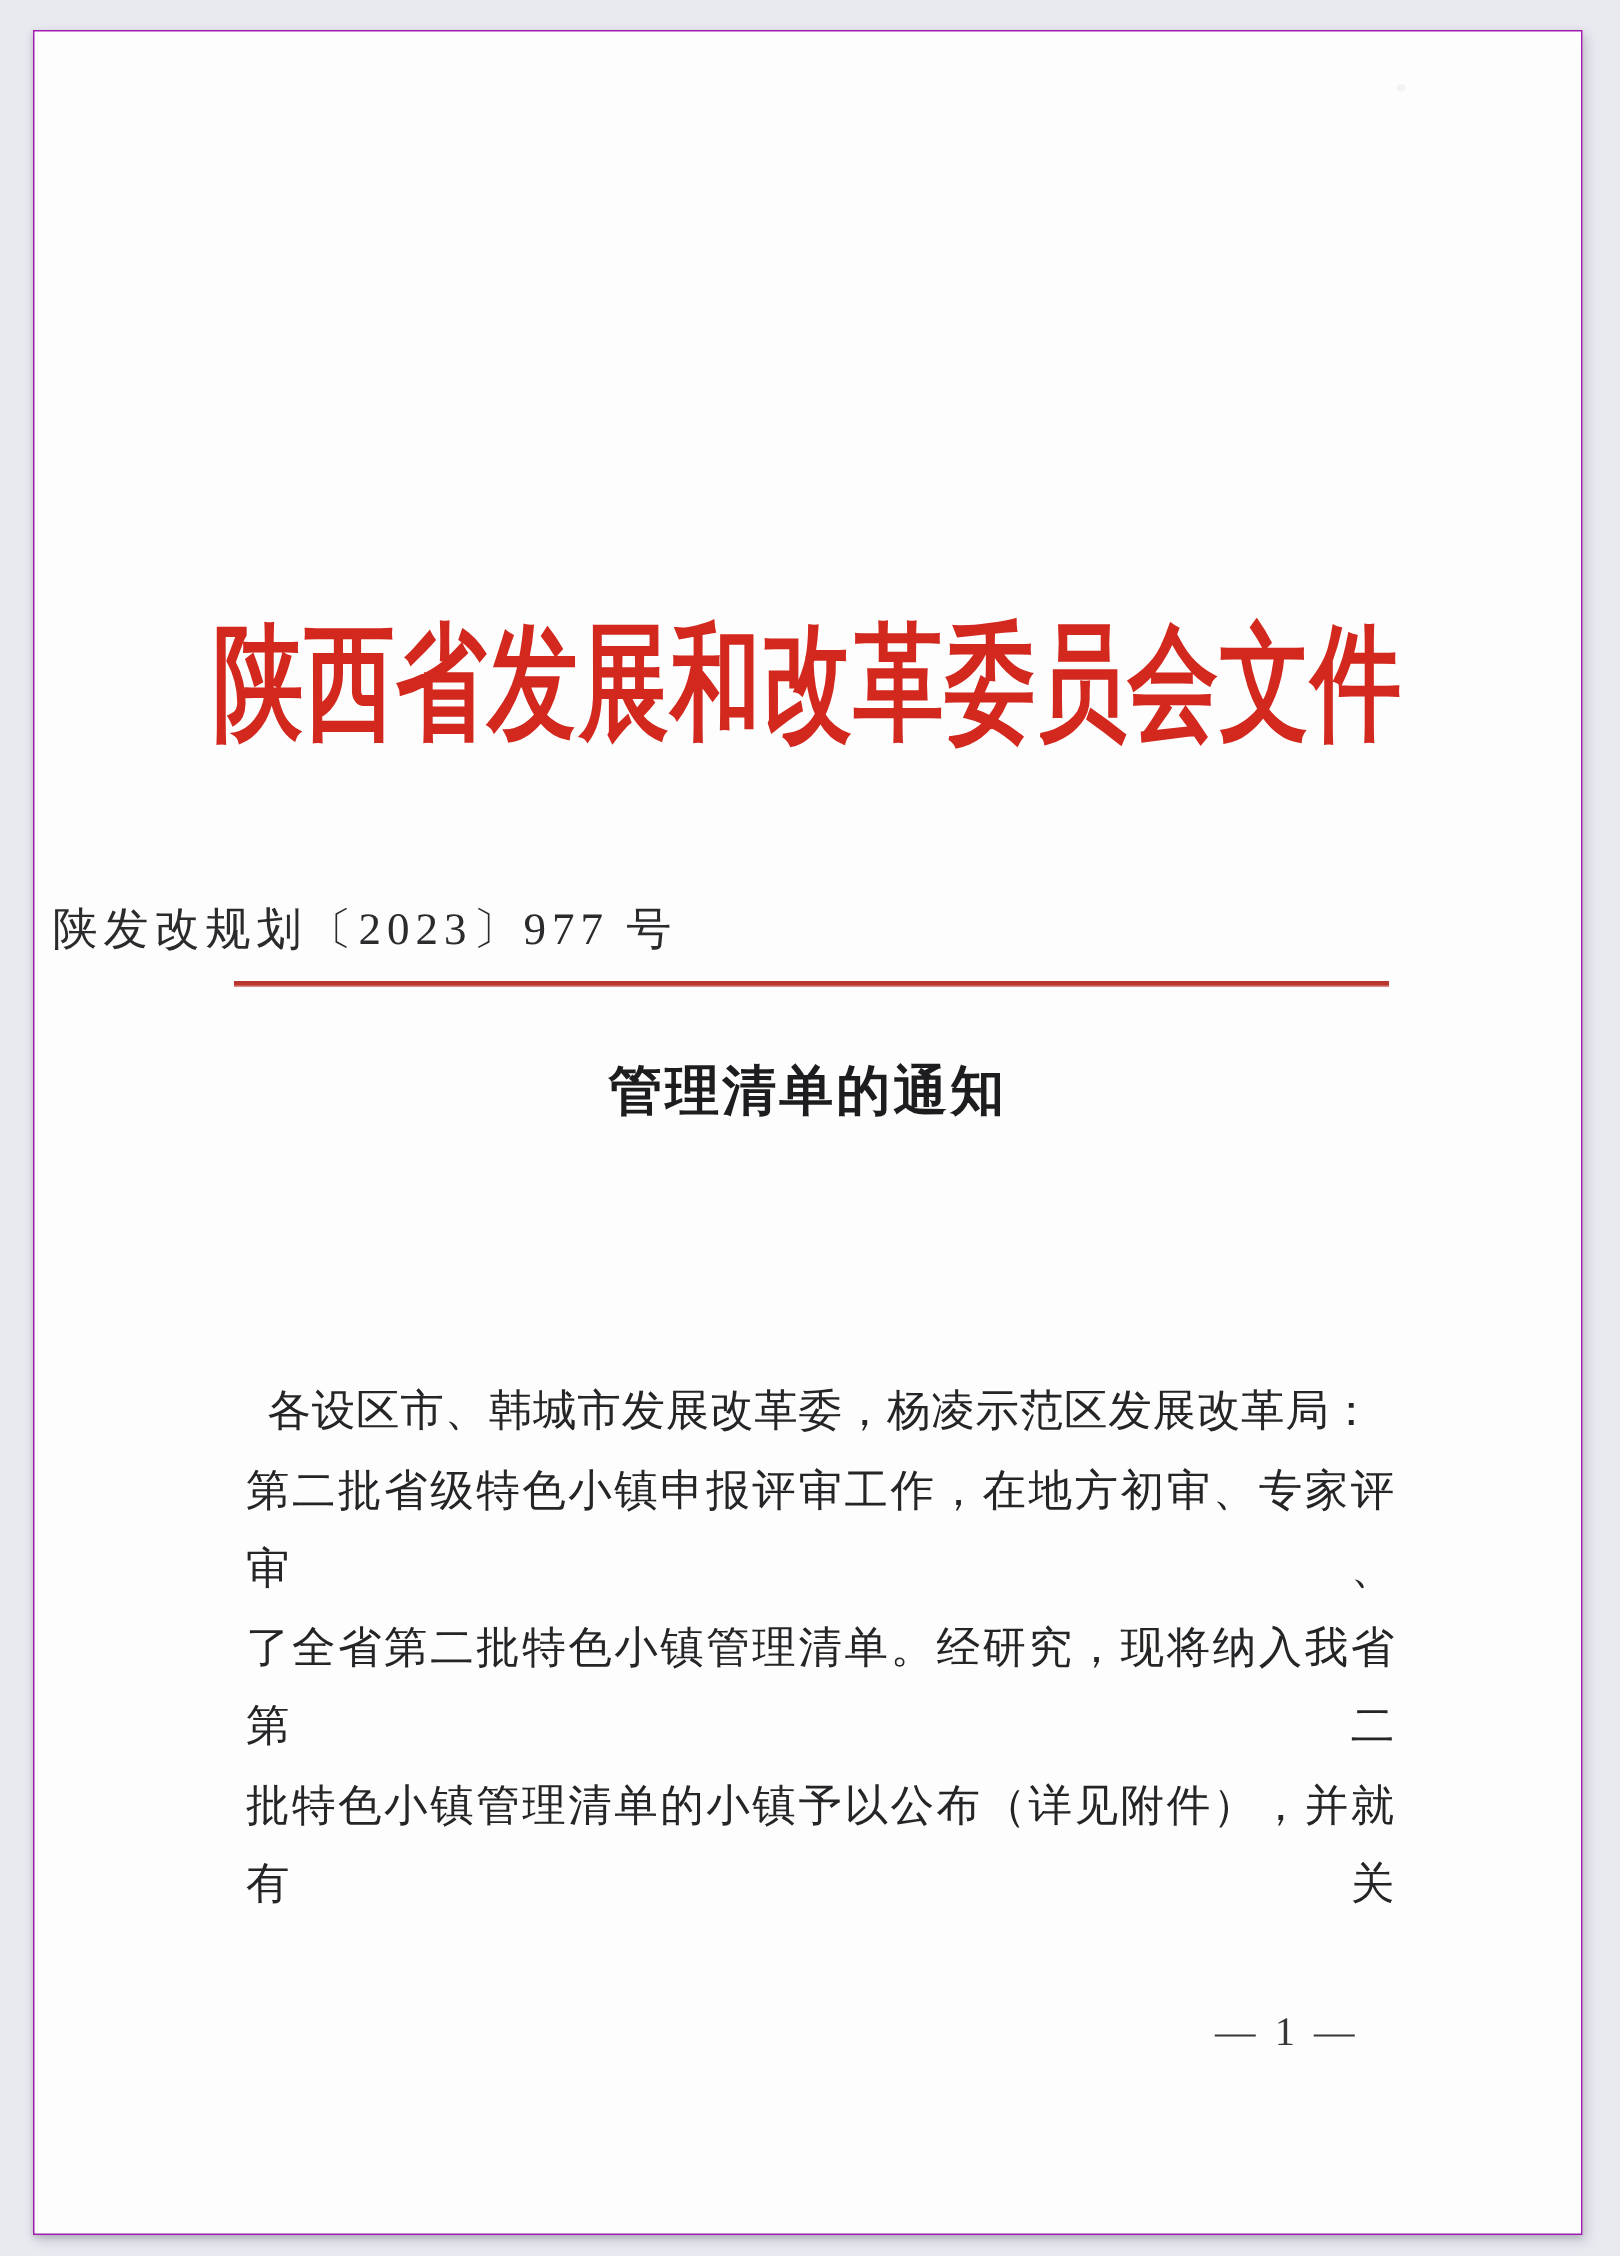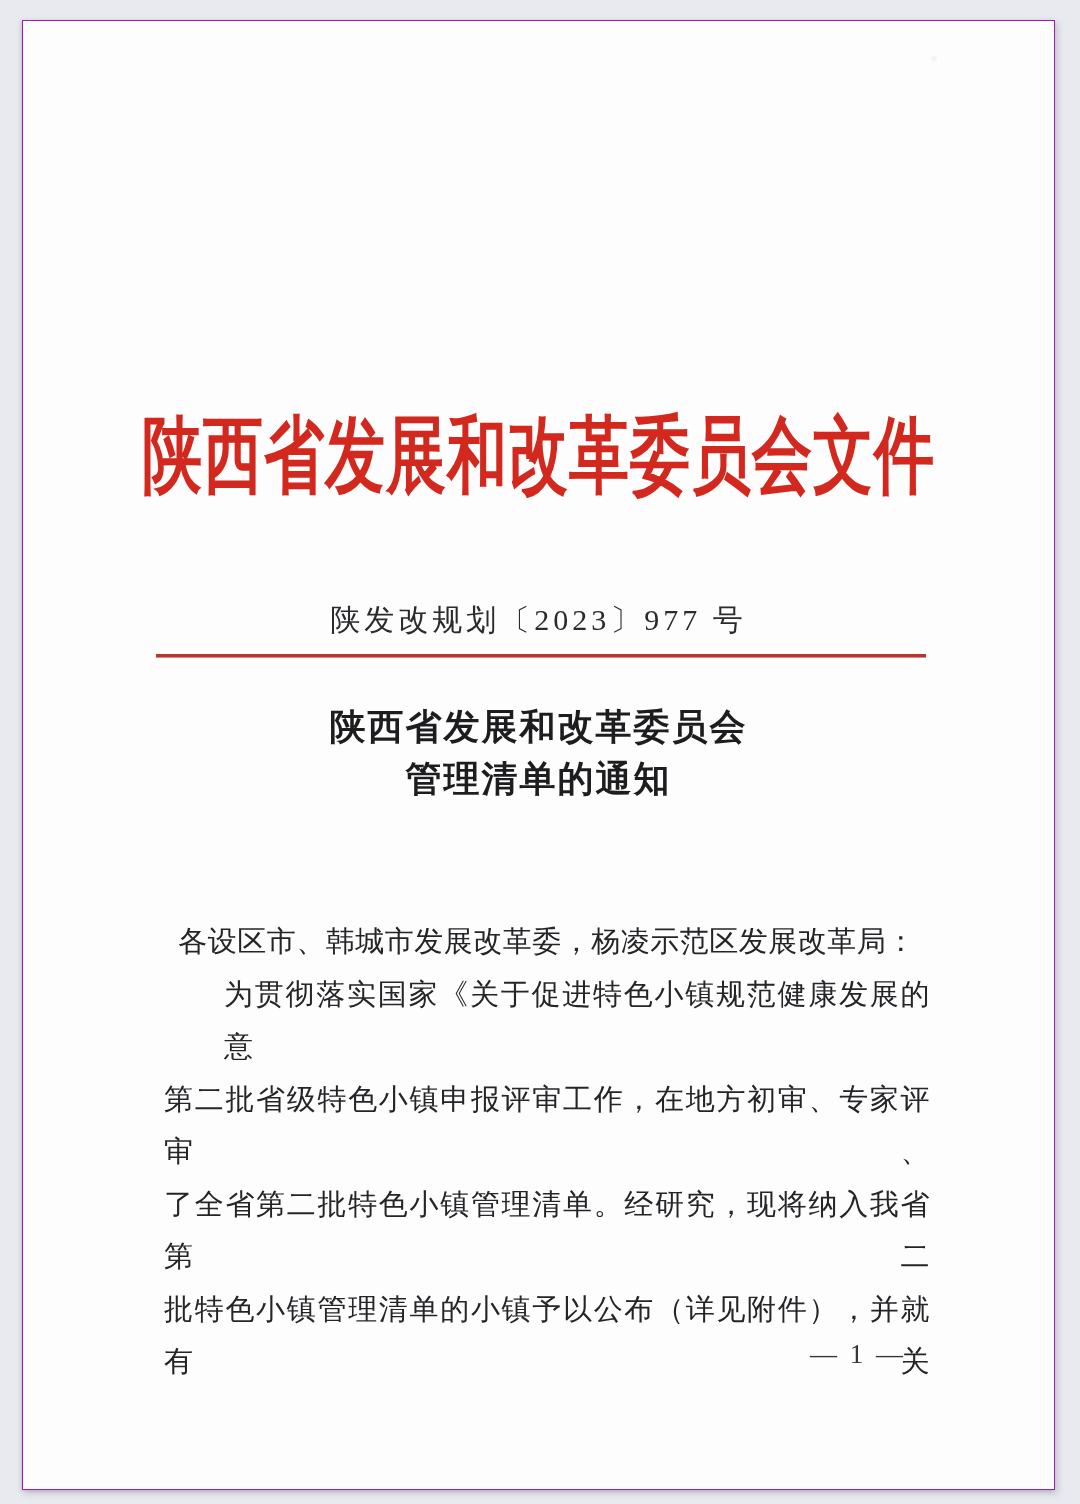--- a/index.html
+++ b/index.html
@@ -26,22 +26,21 @@
     font-weight: bold;
     line-height: 90px;
     letter-spacing: 1px;
     color: #d2281e;
     transform: scaleY(1.40);
     transform-origin: center center;
     white-space: nowrap;
   }
   .doc-number {
     position: absolute;
-    left: 0; top: 582px; width: 100%;
-    text-align: center;
+    left: 12px; top: 582px; width: 100%;
     font-size: 30px;
     line-height: 34px;
     letter-spacing: 4px;
     color: #2b2b2e;
   }
   .red-rule {
     position: absolute;
     left: 133px; top: 633px;
     width: 770px; height: 4px;
     background: #b8362e;
@@ -96,27 +95,25 @@
 
     <div class="speck"></div>
 
     <div class="red-header">陕西省发展和改革委员会文件</div>
 
     <div class="doc-number">陕发改规划〔2023〕977 号</div>
 
     <div class="red-rule"></div>
 
     <div class="doc-title">
-      <div>陕西省发展和改革委员会</div>
       <div>管理清单的通知</div>
     </div>
 
     <div class="body-text">
       <div class="line">各设区市、韩城市发展改革委，杨凌示范区发展改革局：</div>
-      <div class="line justify indent">为贯彻落实国家《关于促进特色小镇规范健康发展的意</div>
       <div class="line justify">第二批省级特色小镇申报评审工作，在地方初审、专家评审、</div>
       <div class="line justify">了全省第二批特色小镇管理清单。经研究，现将纳入我省第二</div>
       <div class="line justify">批特色小镇管理清单的小镇予以公布（详见附件），并就有关</div>
 
     </div>
 
     <div class="page-number">— 1 —</div>
 
   </div>
 </div>

